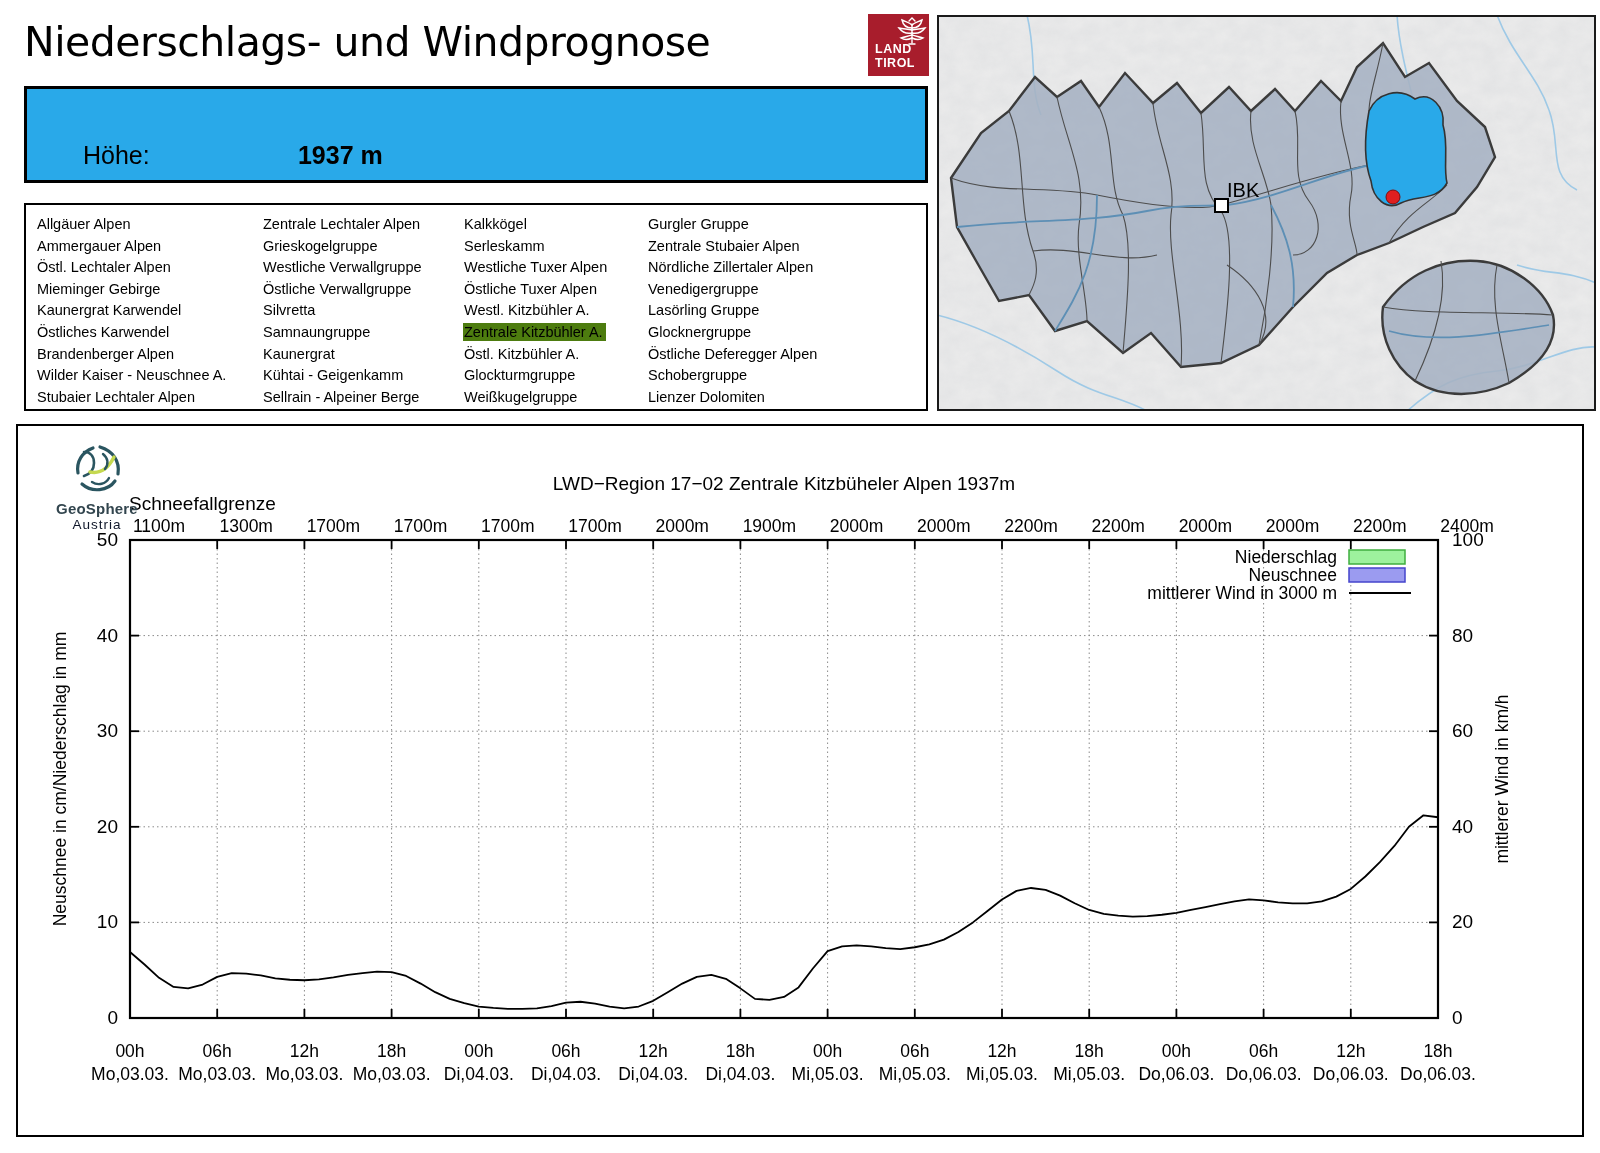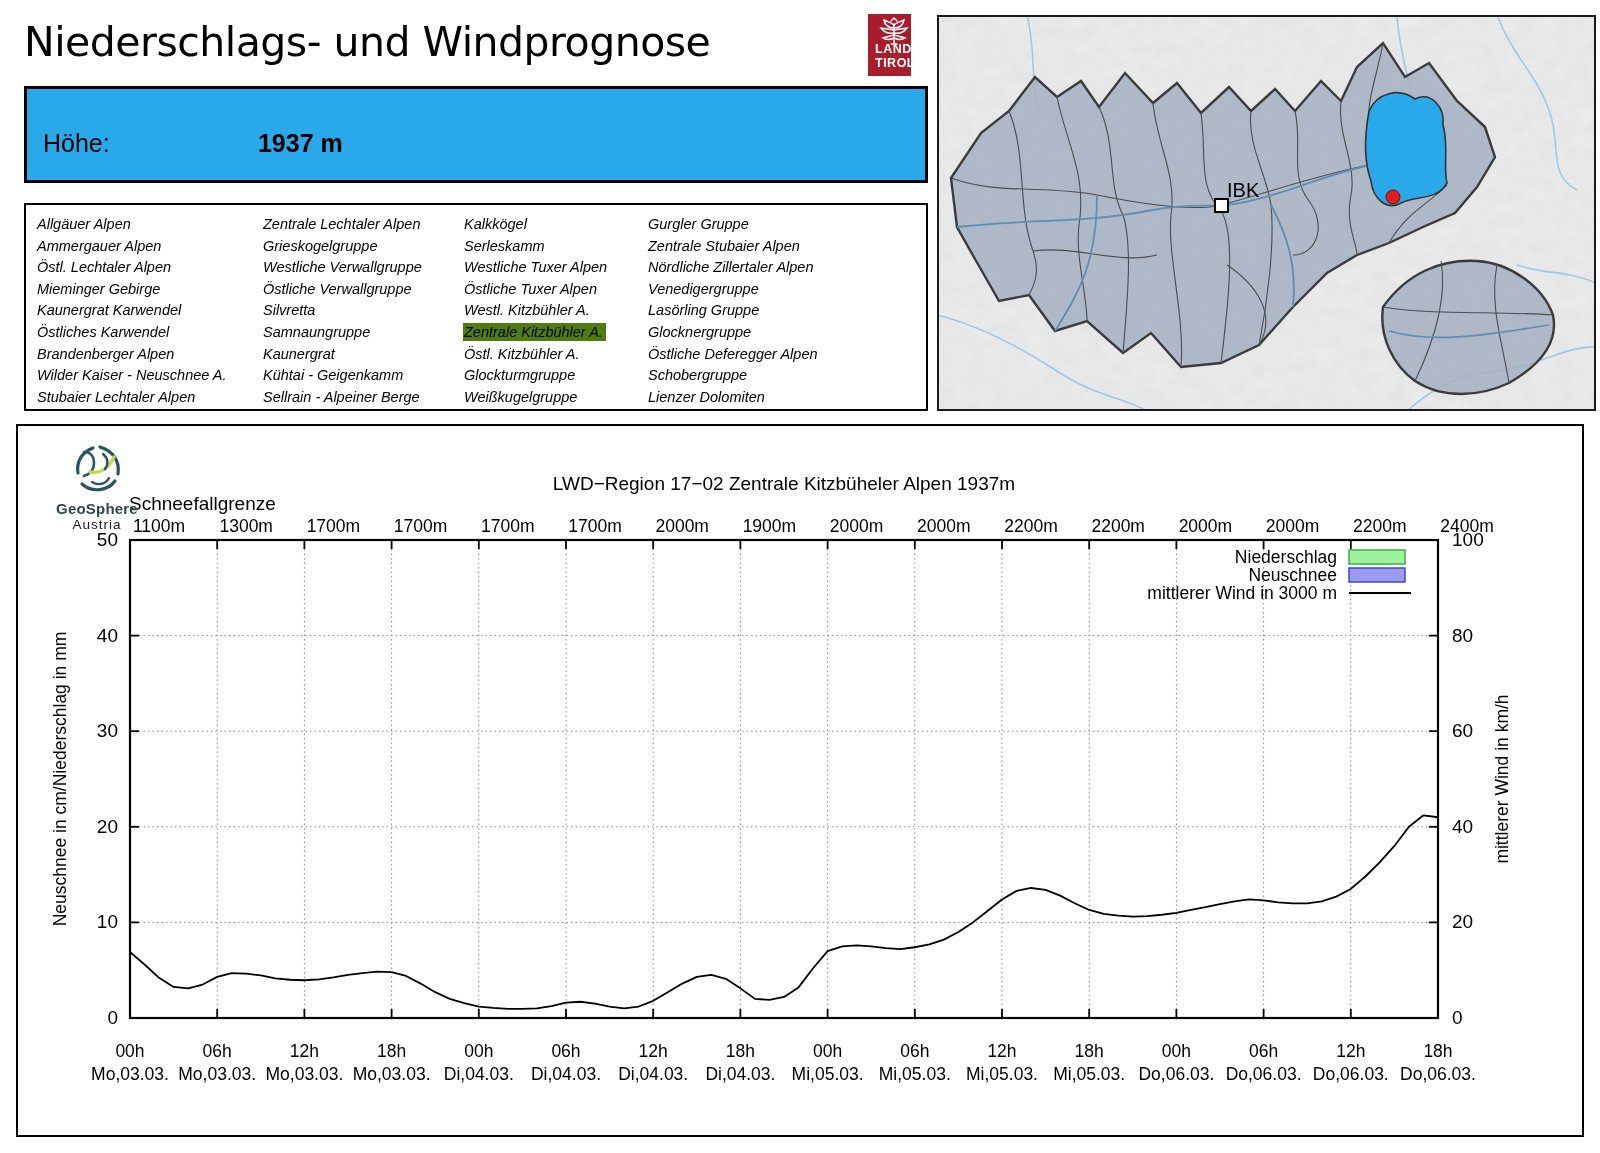--- a/index.html
+++ b/index.html
@@ -7,21 +7,21 @@
     width:1600px;height:1153px;position:relative;background:#ffffff;
     font-family:"Liberation Sans",sans-serif;color:#000;overflow:hidden;
   }
   
   .page-title{
     position:absolute;left:24px;top:18px;width:820px;
     font-size:41px;font-weight:400;letter-spacing:-0.5px;color:#000;
     font-family:"DejaVu Sans","Liberation Sans",sans-serif;
   }
   .lt-logo{
-    position:absolute;left:868px;top:14px;width:43px;height:62px;
+    position:absolute;left:868px;top:14px;width:61px;height:62px;
     background:#a81d2c;color:#fff;
   }
   .lt-logo .lt-text{
     position:absolute;left:7px;bottom:6px;font-size:12.5px;line-height:14px;
     font-weight:700;letter-spacing:0.5px;
   }
   .lt-logo svg{position:absolute;right:2px;top:2px;}
   
   .region-box{
     position:absolute;left:24px;top:86px;width:898px;height:91px;
@@ -33,21 +33,21 @@
   
   .region-list{
     position:absolute;left:24px;top:203px;width:900px;height:204px;
     border:2px solid #000;background:#fff;
   }
   .region-col{position:absolute;top:9px;}
   .region-col:nth-child(1){left:10px;}
   .region-col:nth-child(2){left:236px;}
   .region-col:nth-child(3){left:437px;}
   .region-col:nth-child(4){left:621px;}
-  .region-item{height:21.6px;line-height:21.6px;font-size:14.5px;white-space:nowrap;font-style:italic;}
+  .region-item{height:21.6px;line-height:21.6px;font-size:14.5px;white-space:nowrap;}
   .region-item span{padding:1px 3px 1px 1px;}
   .region-item span.hl{background:#4d7c0f;}
   
   .map-wrap{position:absolute;left:937px;top:15px;width:659px;height:423px;}
   
   .chart-panel{
     position:absolute;left:16px;top:424px;width:1564px;height:709px;
     border:2px solid #000;background:#fff;
   }
   .geo-logo{position:absolute;left:24px;top:18px;width:110px;text-align:center;}
@@ -74,21 +74,21 @@
       <path d="M12 28 L18 28"></path>
     </g>
   </svg>
   <div class="lt-text">
     <div>LAND</div>
     <div>TIROL</div>
   </div>
 </div>
 
 <div class="region-box" style="background:#29a9e9;">
-  <div class="row" style="top:40px;">
+  <div class="row" style="top:52px;margin-left:40px;">
     <span class="lbl">Höhe:</span>
     <span class="val">1937 m</span>
   </div>
 </div>
 
 <div class="region-list" id="region-columns">
     <div class="region-col">
       <div class="region-item"><span>Allgäuer Alpen</span></div>
       <div class="region-item"><span>Ammergauer Alpen</span></div>
       <div class="region-item"><span>Östl. Lechtaler Alpen</span></div>

